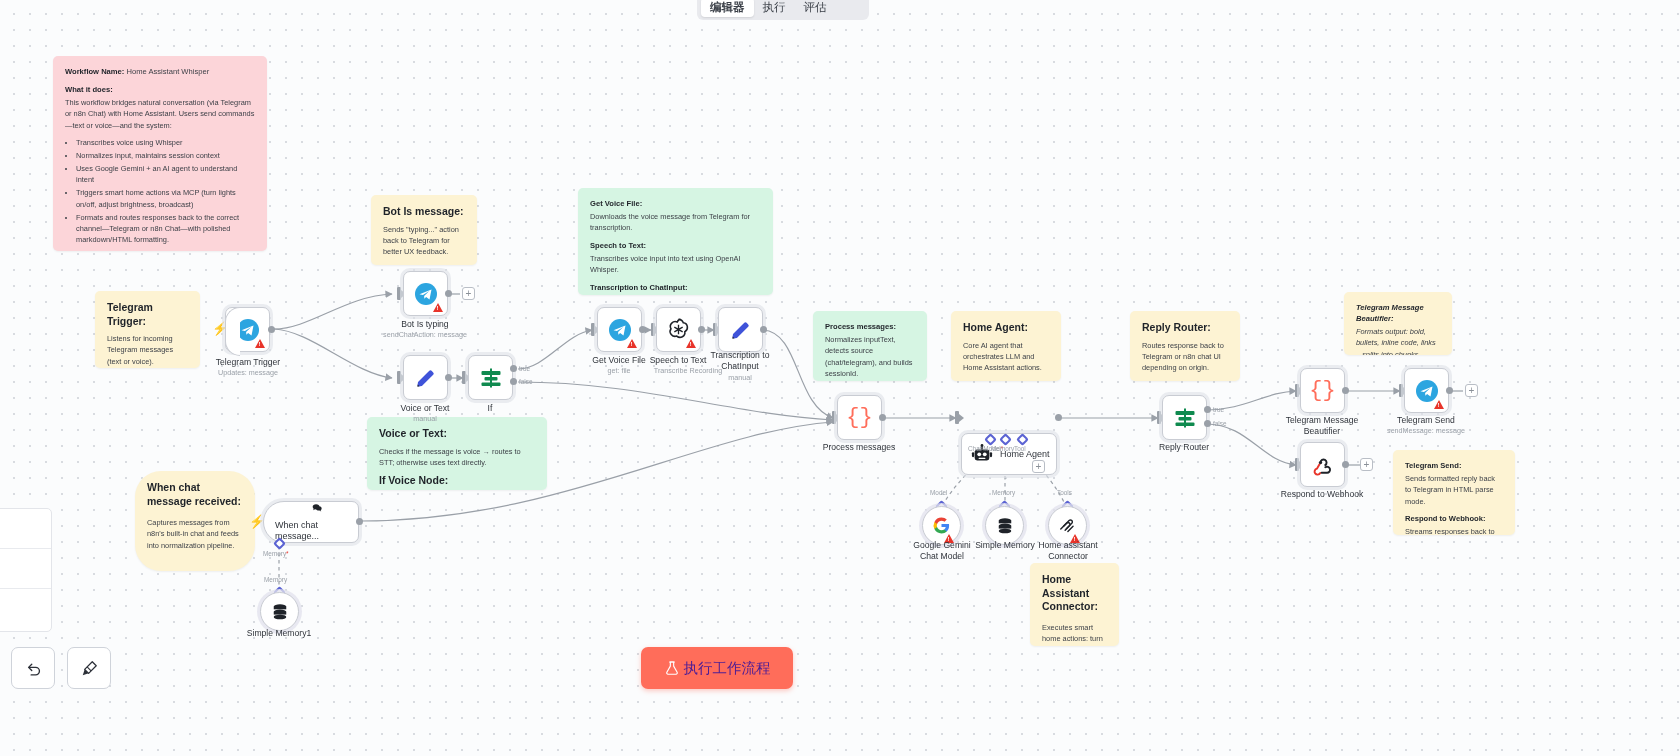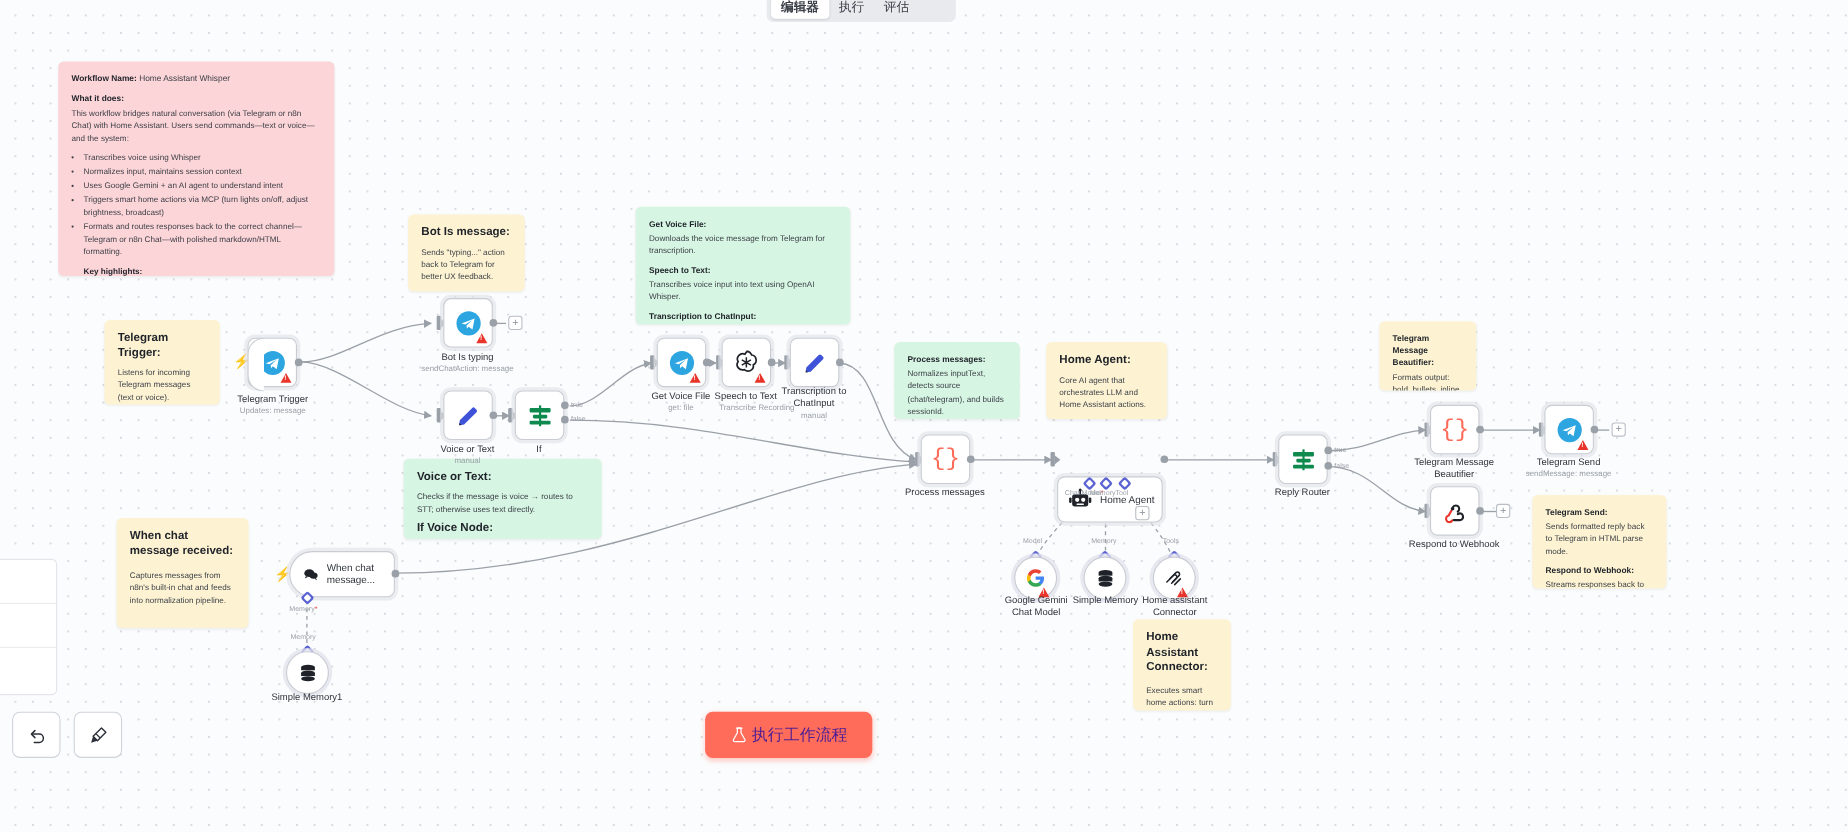--- a/index.html
+++ b/index.html
@@ -72,21 +72,21 @@
     content:""; position:absolute; left:-1px; top:-1px; width:14px; height:47px;
     border-radius: 18px 0 0 18px; background:#fff;
     border:1px solid #c9ccd3; border-right:none;
   }
   .node.wide {
     width: 96px; height: 42px; border-radius: 7px;
     justify-content: flex-start; padding-left: 9px; gap: 7px; margin-top: 36px;
   }
   .node.pill {
     width: 96px; height: 42px; border-radius: 21px 7px 7px 21px;
-    justify-content: flex-start; padding-left: 11px; gap: 7px;
+    justify-content: flex-start; padding-left: 11px; gap: 7px; flex-direction: column;
   }
   .node.round {
     width: 39px; height: 39px; border-radius: 50%;
     box-shadow: 0 0 0 3px rgba(226,226,236,.75);
   }
   .node .wlbl { font-size: 9px; color: #30343b; line-height: 11px; }
   .nlabel {
     position: absolute; text-align: center;
     font-size: 8.6px; color: #30343b; line-height: 10.5px;
     width: 110px; left: 50%; transform: translateX(-50%);
@@ -229,21 +229,21 @@
 
     <g fill="none" stroke="#9aa0a8" stroke-width="1.2" stroke-dasharray="3.5,3.5">
       <path d="M279,546 L279,591"></path>
       <path d="M990,441 C975,470 952,485 942,507"></path>
       <path d="M1005,441 L1005,507"></path>
       <path d="M1022,441 C1040,470 1058,486 1066,507"></path>
       <path d="M1022,448 L1038,448 L1038,460"></path>
     </g>
   </svg>
 
-  <div class="sticky pink" style="left:53px; top:56px; width:251px; height:195px;">
+  <div class="sticky pink" style="left:53px; top:56px; width:214px; height:195px;">
     <div style="font-size:7.6px; line-height:11px; margin-bottom:7px;">
       <b style="color:#1f2329;">Workflow Name:</b>
       <span>Home Assistant Whisper</span>
     </div>
     <span class="st-h sm">What it does:</span>
     <p>This workflow bridges natural conversation (via Telegram or n8n Chat) with Home Assistant. Users send commands—text or voice—and the system:</p>
     <ul>
       <li>Transcribes voice using Whisper</li>
       <li>Normalizes input, maintains session context</li>
       <li>Uses Google Gemini + an AI agent to understand intent</li>
@@ -276,37 +276,41 @@
     <p>Maps transcribed text into unified chatInput field.</p>
   </div>
 
   <div class="sticky green" style="left:367px; top:417px; width:180px; height:73px;">
     <span class="st-h">Voice or Text:</span>
     <p>Checks if the message is voice → routes to STT; otherwise uses text directly.</p>
     <span class="st-h" style="margin-bottom:2px;">If Voice Node:</span>
     <p>Branch: if text missing, route through speech</p>
   </div>
 
-  <div class="sticky yellow" style="left:106px; top:471px; width:120px; height:100px;">
+  <div class="sticky yellow" style="left:135px; top:471px; width:120px; height:100px;border-radius:26px;">
     <span class="st-h">When chat message received:</span>
     <p style="margin-top:9px;">Captures messages from n8n's built-in chat and feeds into normalization pipeline.</p>
   </div>
 
   <div class="sticky yellow" style="left:951px; top:311px; width:110px; height:70px;">
     <span class="st-h">Home Agent:</span>
     <p>Core AI agent that orchestrates LLM and Home Assistant actions.</p>
   </div>
 
   <div class="sticky green" style="left:813px; top:311px; width:114px; height:70px;">
     <span class="st-h sm">Process messages:</span>
     <p>Normalizes inputText, detects source (chat/telegram), and builds sessionId.</p>
   </div>
 
-
-  <div class="sticky yellow" style="left:1254px; top:292px; width:88px; height:63px;">
+  <div class="sticky yellow" style="left:1130px; top:311px; width:110px; height:70px;">
+    <span class="st-h">Reply Router:</span>
+    <p>Routes response back to Telegram or n8n chat UI depending on origin.</p>
+  </div>
+
+  <div class="sticky yellow" style="left:1344px; top:292px; width:108px; height:63px;font-style:italic;">
     <span class="st-h sm">Telegram Message Beautifier:</span>
     <p>Formats output: bold, bullets, inline code, links – splits into chunks.</p>
   </div>
 
   <div class="sticky yellow" style="left:1393px; top:450px; width:122px; height:85px;">
     <span class="st-h sm">Telegram Send:</span>
     <p>Sends formatted reply back to Telegram in HTML parse mode.</p>
     <span class="st-h sm">Respond to Webhook:</span>
     <p>Streams responses back to the n8n chat frontend webhook.</p>
   </div>

